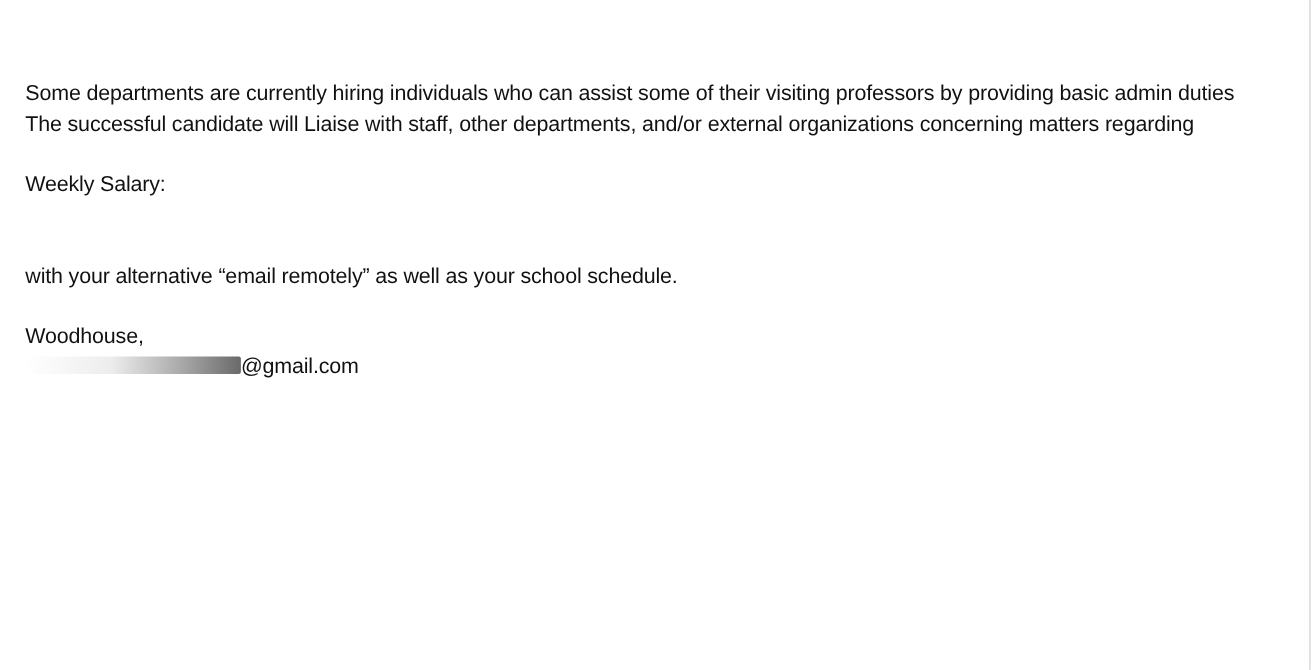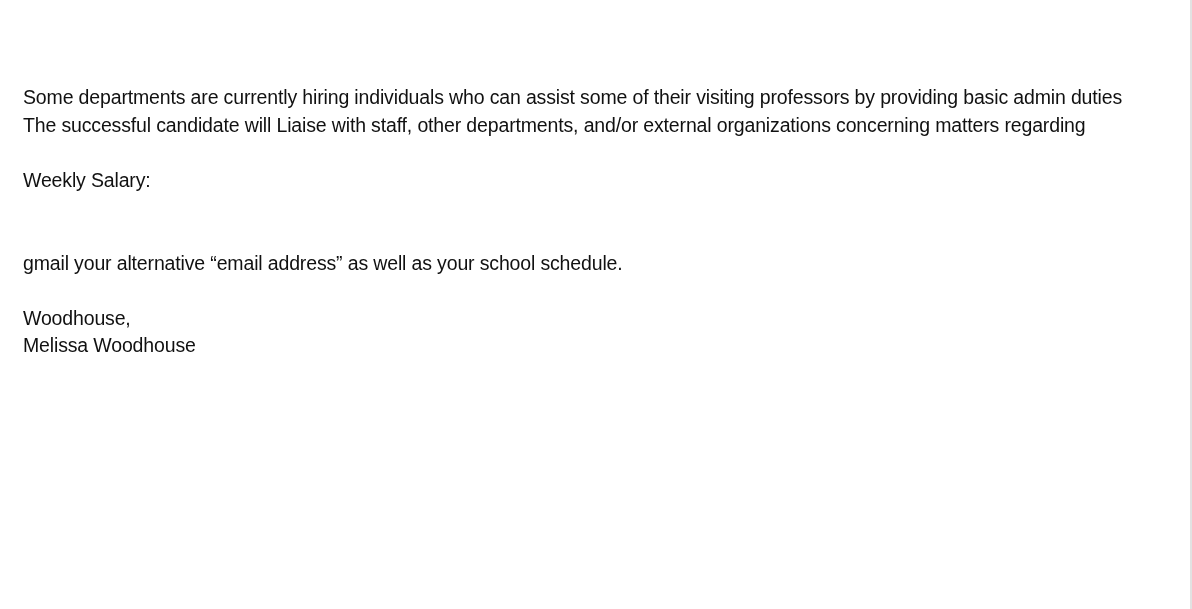--- a/index.html
+++ b/index.html
@@ -8,21 +8,21 @@
       background: #ffffff;
       font-family: "Liberation Sans", sans-serif;
       color: #111111;
       position: relative;
     }
     .page-edge {
       position: absolute; top: 0; right: 0; width: 2px; height: 609px;
       background: #e2e2e2;
     }
     .doc {
-      position: absolute; left: 23px; top: 84px; width: 1150px;
+      position: absolute; left: 23px; top: 72px; width: 1150px;
       font-size: 19.5px; line-height: 27.6px; letter-spacing: -0.15px;
     }
     .line { display: block; white-space: nowrap; }
     .blank { display: block; height: 27.6px; }
     .redacted {
       display: inline-block; height: 16px; vertical-align: -1px;
       background: repeating-linear-gradient(90deg, #8a8a8a 0 2px, #d9d9d9 2px 4px, #5e5e5e 4px 5px, #efefef 5px 7px);
       opacity: 0.75; border-radius: 2px;
     }
     .r1 { width: 192px; margin-left: 2px; }
@@ -33,17 +33,17 @@
 
 <div class="page-edge"></div>
 
 <div class="doc">
   <span class="line">Some departments are currently hiring individuals who can assist some of their visiting professors by providing basic admin duties</span>
   <span class="line">The successful candidate will Liaise with staff, other departments, and/or external organizations concerning matters regarding</span>
   <span class="blank"></span>
   <span class="line">Weekly Salary:</span>
   <span class="blank"></span>
   <span class="blank"></span>
-  <span class="line">gmail your alternative “email address” as well as your school schedule.</span>
+  <span class="line">with your alternative “email remotely” as well as your school schedule.</span>
   <span class="blank"></span>
   <span class="line">Woodhouse,</span>
-  <span class="line">Melissa Woodhouse</span>
+  <span class="line"><span class="redacted r2"></span><span>@gmail.com</span></span>
 </div>
 
 </body></html>

